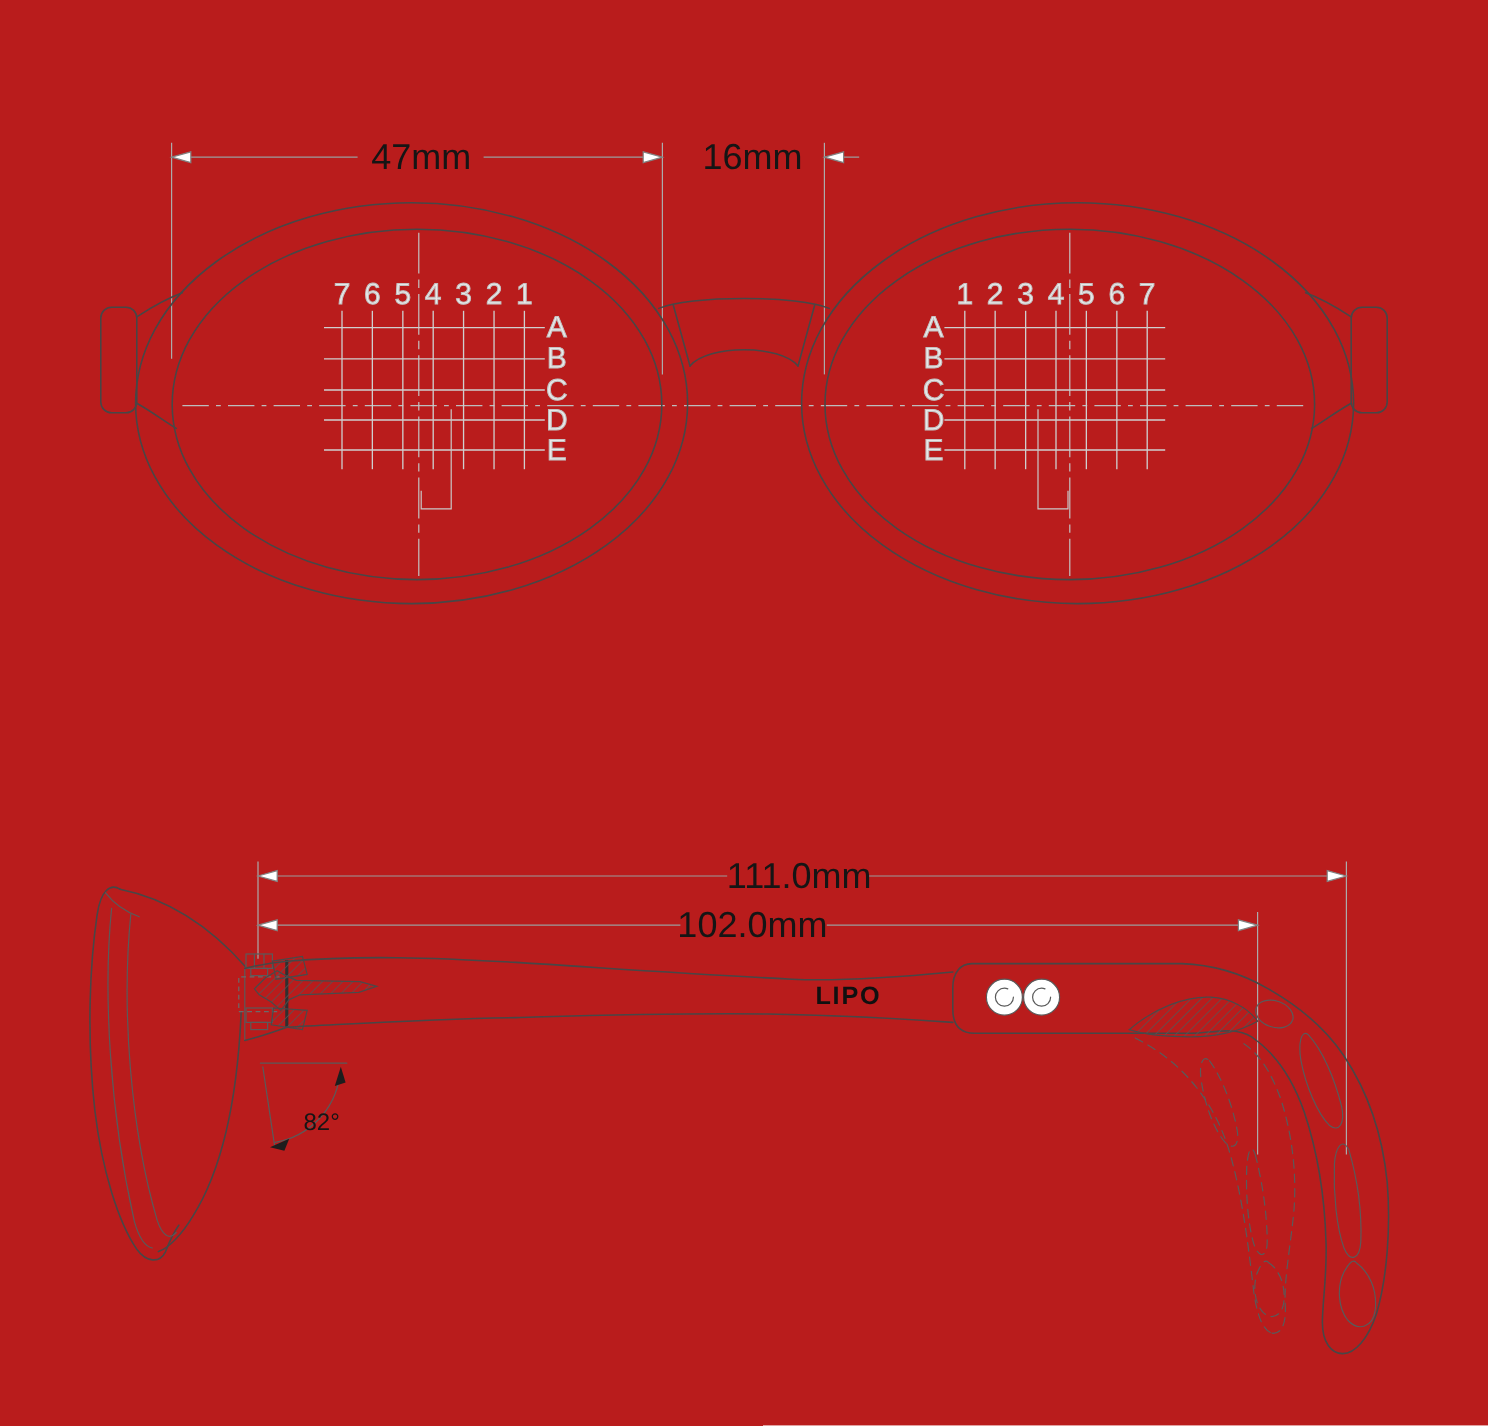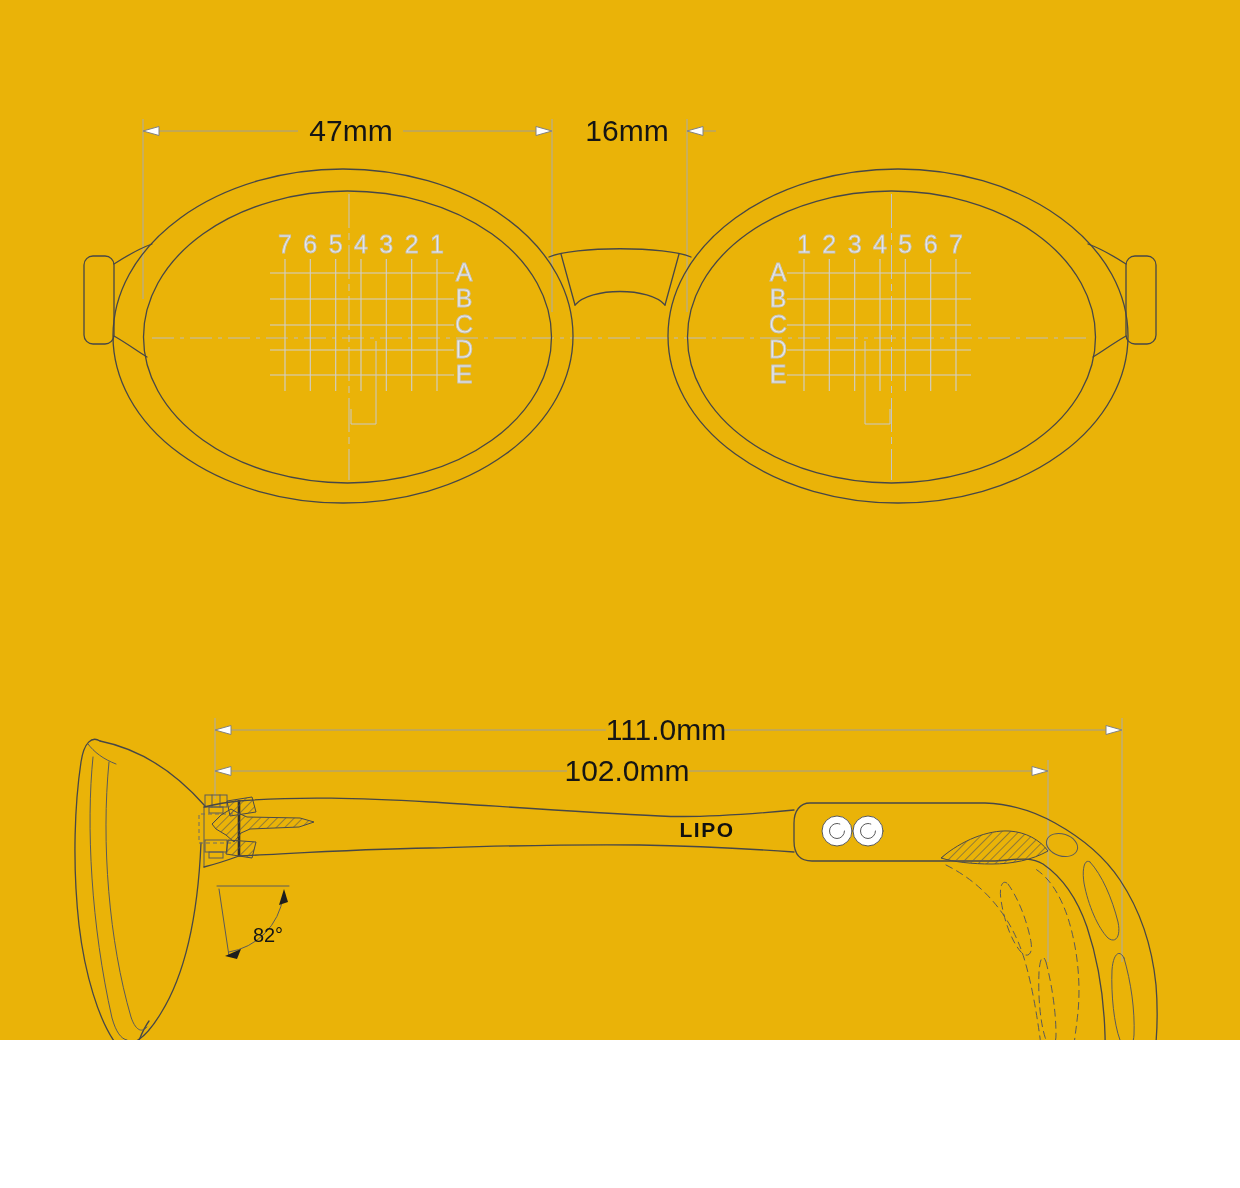--- a/index.html
+++ b/index.html
@@ -1,16 +1,16 @@
 <!DOCTYPE html>
 <html><head>
 <meta charset="utf-8">
 <style>
   html,body{margin:0;padding:0;background:#ffffff;}
-  .page{position:relative;width:1240px;height:1040px;background:#eab308;overflow:hidden;
+  .page{position:relative;width:1240px;height:1188px;background:#b91c1c;overflow:hidden;
         font-family:"Liberation Sans", sans-serif;}
   svg{position:absolute;left:0;top:0;}
   svg text{font-family:"Liberation Sans", sans-serif;}
   .ln{stroke:#474747;stroke-width:1.3;fill:none;stroke-linecap:round;}
   .ln2{stroke:#5a5a5a;stroke-width:1;fill:none;stroke-linecap:round;}
   .bold{stroke:#303030;stroke-width:2.6;fill:none;}
   .dim{stroke:#9c9c9c;stroke-width:1;fill:none;}
   .aux{stroke:#ababab;stroke-width:1;fill:none;}
   .cl{stroke:#bdbdbd;stroke-width:1;fill:none;stroke-dasharray:22 6 4 6;}
   .clv{stroke:#c4c4c4;stroke-width:1;fill:none;stroke-dasharray:34 5 7 5;}

